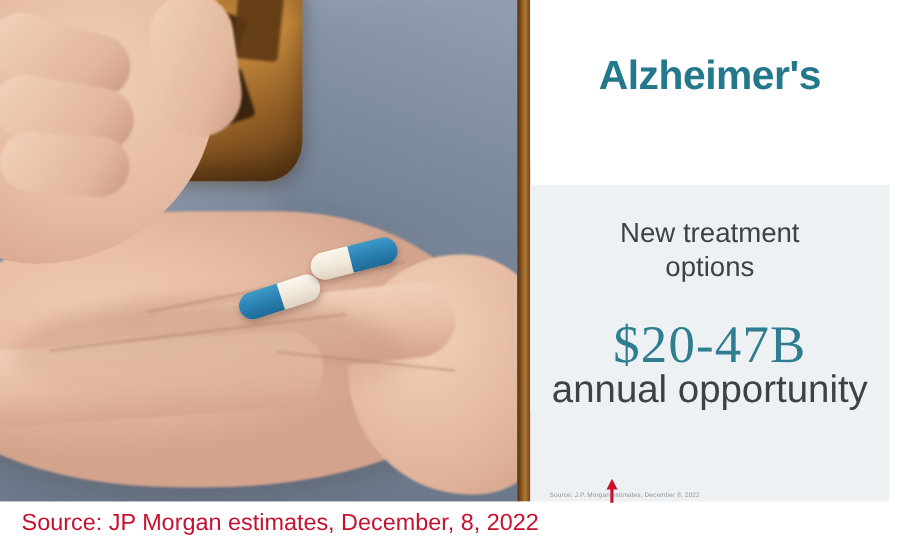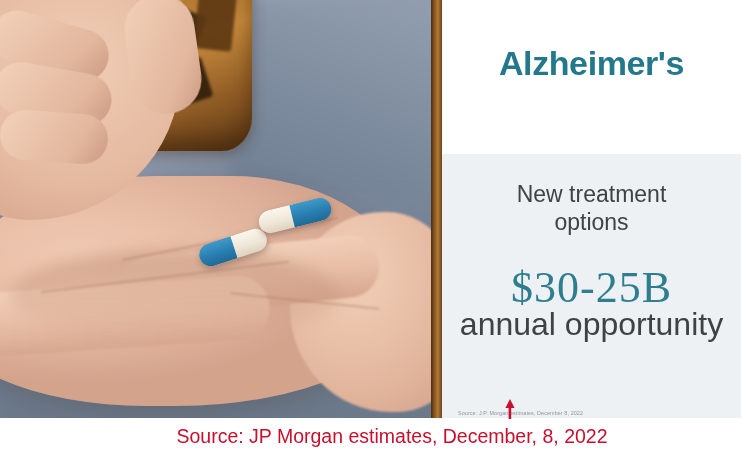--- a/index.html
+++ b/index.html
@@ -257,22 +257,21 @@
   #arrow svg { display: block; }
 
   #caption {
     position: absolute;
     left: 0; top: 419px;
     width: 750px; height: 35px;
     background: #ffffff;
     color: #c8102e;
     font-size: 19.5px;
     line-height: 35px;
-    text-align: center;
-    padding-left: 34px;
+    padding-left: 18px;
     box-sizing: border-box;
     font-family: "Liberation Sans", sans-serif;
     white-space: nowrap;
     overflow: hidden;
   }
   #caption-left-fill {
     position: absolute;
     left: 0; top: 418px; width: 750px; height: 36px;
     background: #ffffff;
   }
@@ -325,21 +324,21 @@
 
   <div id="divider"></div>
 
   <div id="panel">
     <div id="panel-head">
       <div id="title">Alzheimer's</div>
     </div>
     <div id="panel-body">
       <div id="subhead">New treatment
 options</div>
-      <div id="bignum">$30-25B</div>
+      <div id="bignum">$20-47B</div>
       <div id="bigsub">annual opportunity</div>
       <div id="panel-source">Source: J.P. Morgan estimates, December 8, 2022</div>
     </div>
   </div>
 
   <div id="caption-left-fill"></div>
 
   <div id="arrow">
     <svg width="10" height="24" viewBox="0 0 10 24">
       <rect x="3.6" y="7" width="2.6" height="17" fill="#c8102e"></rect>

